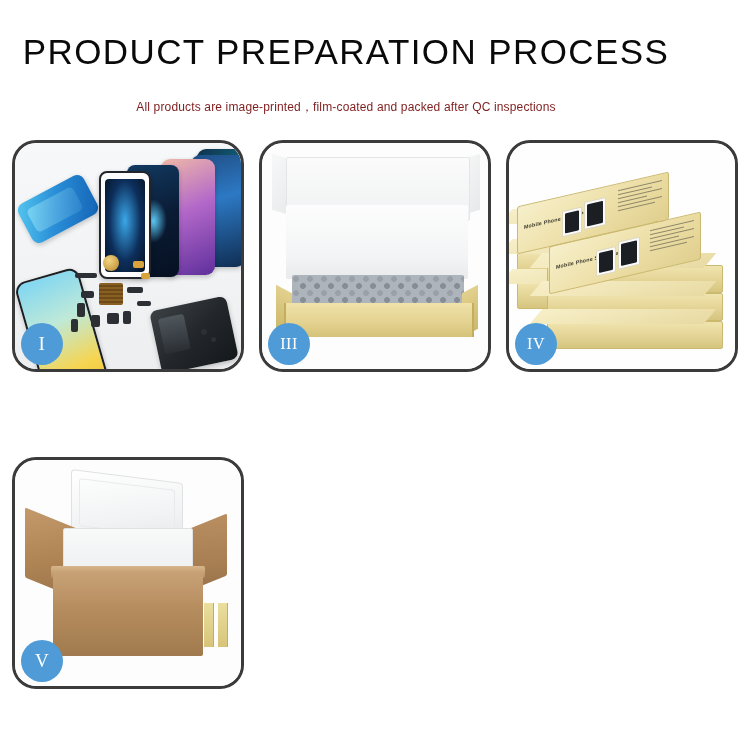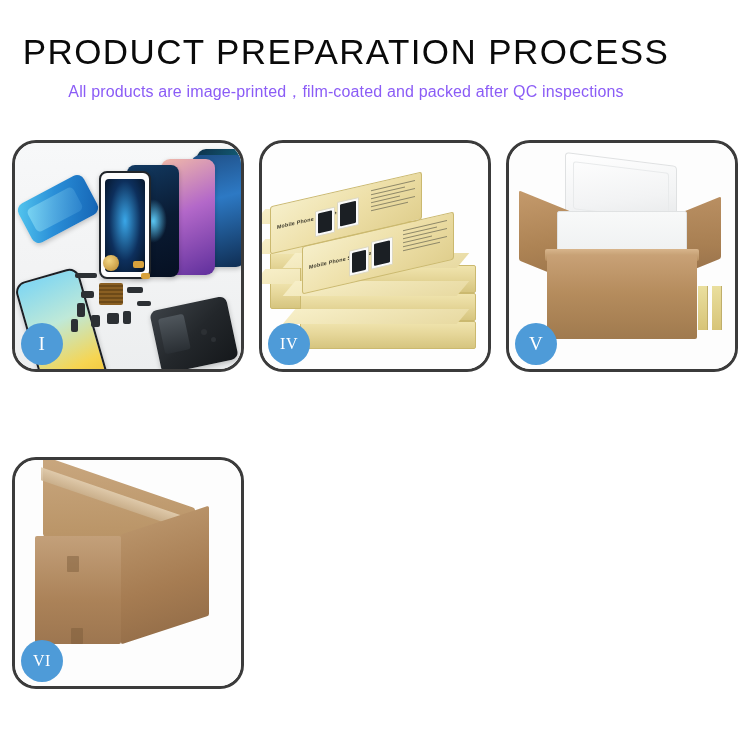--- a/index.html
+++ b/index.html
@@ -16,24 +16,24 @@
   .title{
     font-size:35px;
     font-weight:500;
     letter-spacing:1.4px;
     color:#0a0a0a;
     line-height:1.05;
     white-space:nowrap;
     font-family:"Liberation Sans","DejaVu Sans",sans-serif;
   }
   .subtitle{
-    margin-top:11px;
-    font-size:16px;
+    margin-top:28px;
+    font-size:12px;
     font-weight:400;
-    color:#8b5cf6;
+    color:#7f1d1d;
     letter-spacing:0.15px;
     white-space:nowrap;
     font-family:"Liberation Sans","DejaVu Sans",sans-serif;
   }
 
   
   .grid{
     position:absolute;
     left:12px;top:140px;
     width:726px;
@@ -293,20 +293,36 @@
         <div class="part" style="left:186px;top:186px;width:6px;height:6px;border-radius:50%"></div>
         <div class="part" style="left:196px;top:194px;width:5px;height:5px;border-radius:50%"></div>
       </div>
       <div class="badge">
         <span>I</span>
       </div>
 
     </div>
 
 
+    <div class="panel">
+      <div class="panel-media p3">
+        <div class="g3-lidfold"></div>
+        <div class="g3-lidfold r"></div>
+        <div class="g3-lidback"></div>
+        <div class="g3-foam"></div>
+        <div class="g3-bubble"></div>
+        <div class="g3-sideL"></div>
+        <div class="g3-sideR"></div>
+        <div class="g3-front"></div>
+      </div>
+      <div class="badge small">
+        <span>III</span>
+      </div>
+
+    </div>
 
     <div class="panel">
       <div class="panel-media p4">
         <div class="stack">
           <div class="sbox" style="left:0px;top:52px;width:150px">
               <i class="top"></i>
             </div>
           <div class="sbox" style="left:0px;top:82px;width:150px">
               <i class="top"></i>
             </div>
@@ -385,29 +401,15 @@
         </div>
         <div class="c5-rim"></div>
         <div class="c5-body"></div>
       </div>
       <div class="badge">
         <span>V</span>
       </div>
 
     </div>
 
-    <div class="panel">
-      <div class="panel-media p6">
-        <div class="c6-top"></div>
-        <div class="c6-tape"></div>
-        <div class="c6-right"></div>
-        <div class="c6-left"></div>
-        <div class="c6-notch" style="left:52px;top:96px"></div>
-        <div class="c6-notch" style="left:56px;top:168px"></div>
-      </div>
-      <div class="badge small">
-        <span>VI</span>
-      </div>
-
-    </div>
 
   </div>
 </div>
 
 </body></html>

